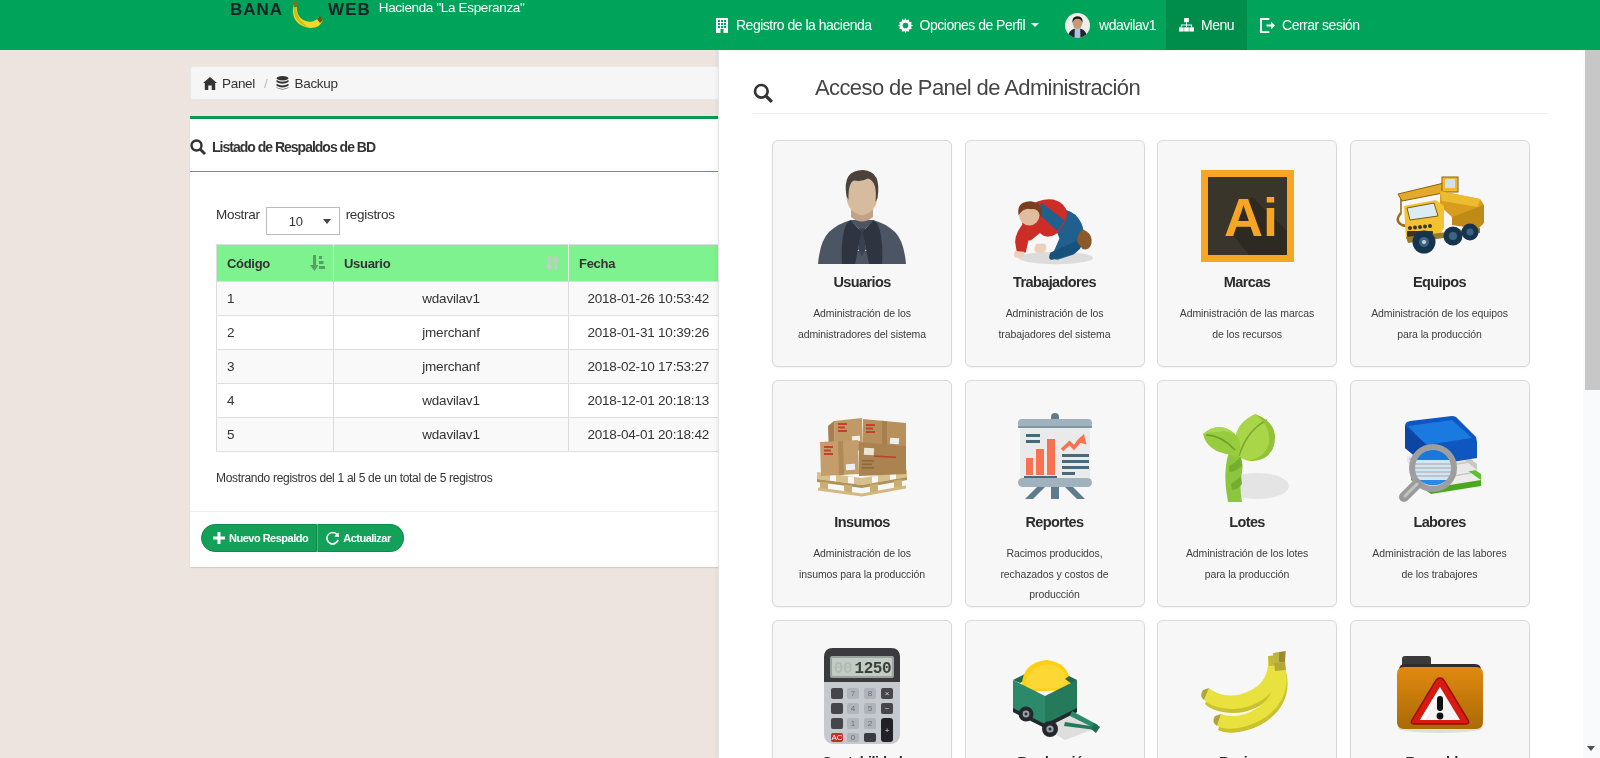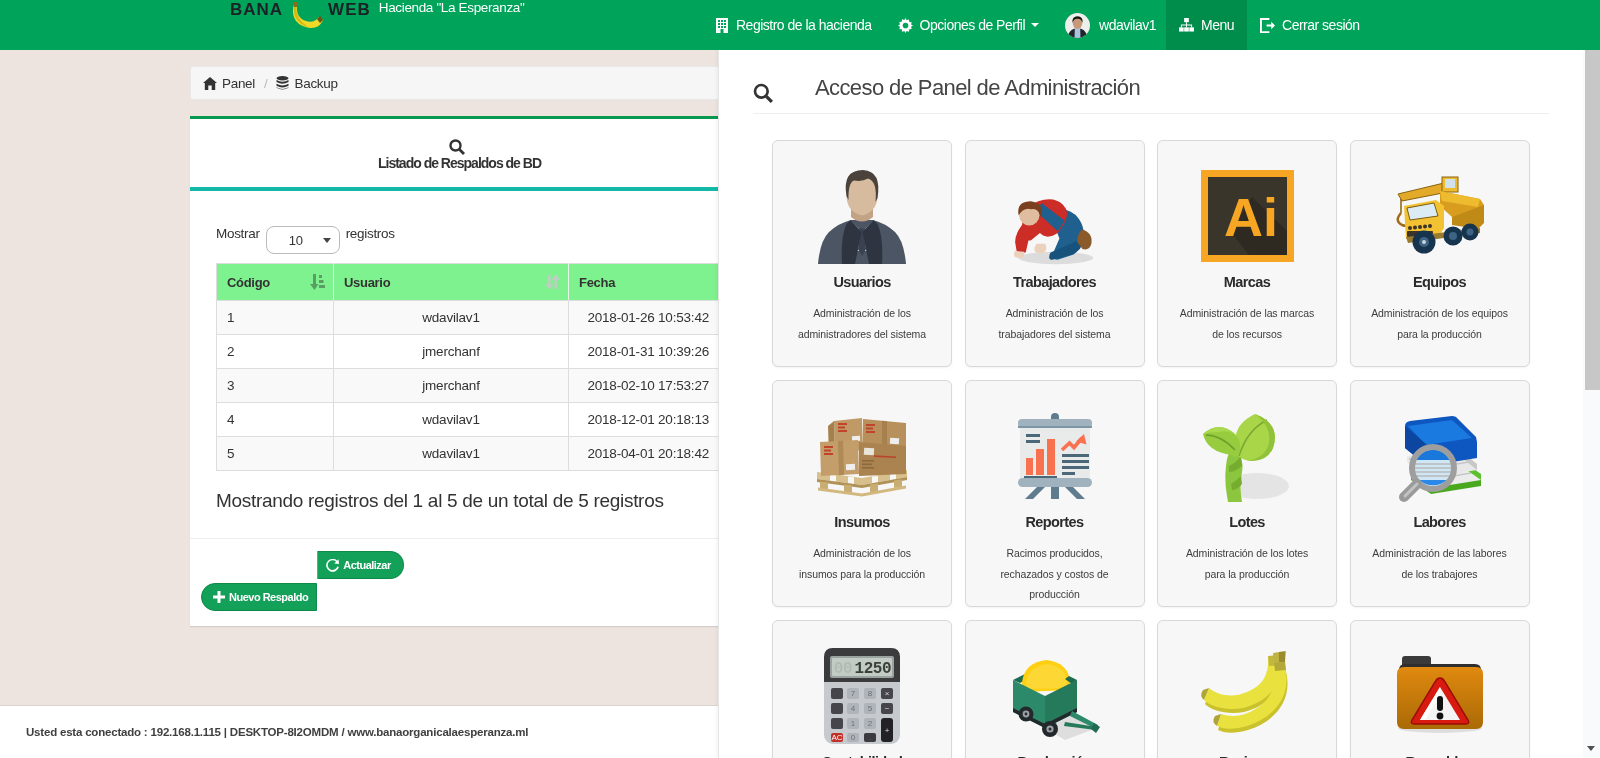--- a/index.html
+++ b/index.html
@@ -20,40 +20,40 @@
 
 
 .left-pane { position:absolute; left:0; top:50px; width:718px; height:708px; background:#ede4df; overflow:hidden; }
 .lcontent { margin-left:190px; width:543px; }
 .breadcrumb { margin-top:16px; height:34px; background:#f6f6f6; border:1px solid #e8e8e8; border-radius:3px; display:flex; align-items:center; padding:0 12px; font-size:13.5px; letter-spacing:-0.3px; color:#333; }
 .breadcrumb svg { margin-right:5px; }
 .breadcrumb .sep { color:#bbb; margin:0 9px; }
 .bc-item { display:flex; align-items:center; }
 
 .box { margin-top:16px; background:#fff; border-top:3px solid #089950; box-shadow:0 1px 1px rgba(0,0,0,.1); }
-.box-header { padding:20px 10px 16px 0; border-bottom:4px solid #14b8a6; display:flex; align-items:center;flex-direction:column; }
+.box-header { padding:20px 10px 16px 0; border-bottom:1px solid #14b8a6; display:flex; align-items:center; }
 .box-header .title { font-size:14px; letter-spacing:-1px; font-weight:bold; color:#333; margin-left:6px; }
 .box-body { padding:15px 0 26px 0; }
 .length-row { margin-top:20px; margin-left:26px; display:flex; align-items:flex-start; font-size:13.5px; letter-spacing:-0.3px; color:#333; }
-.length-row select,.sel { margin:0 6px; width:74px; height:28px; border:1px solid #bbb; background:#fff; border-radius:8px; font-size:13px; position:relative; display:inline-flex; align-items:center; }
+.length-row select,.sel { margin:0 6px; width:74px; height:28px; border:1px solid #bbb; background:#fff; border-radius:0; font-size:13px; position:relative; display:inline-flex; align-items:center; }
 .sel .val { width:100%; text-align:center; padding-right:14px; font-size:13px; color:#333; }
 .sel .car { position:absolute; right:8px; top:11px; width:0; height:0; border-left:4px solid transparent; border-right:4px solid transparent; border-top:5px solid #444; }
 
 table.dt { border-collapse:collapse; margin:9px 0 0 26px; width:507px; table-layout:fixed; }
 table.dt th { background:#7ef28e; font-size:13px; letter-spacing:-0.3px; font-weight:bold; color:#333; text-align:left; padding:0 10px; height:37px; border:1px solid #ddd; border-right:1px solid #e8f5e9; position:relative; }
 table.dt td { font-size:13.5px; letter-spacing:-0.2px; color:#333; padding:0 10px; height:34px; border:1px solid #ddd; }
 table.dt tr.odd td { background:#f9f9f9; }
 .sort-ic { position:absolute; right:8px; top:10px; }
 td.c,th.c { text-align:center; } td.f { text-align:right; padding-right:14px !important; letter-spacing:-0.5px; }
-.info { margin:19px 0 0 26px; font-size:19px; letter-spacing:-0.3px; color:#333; }
+.info { margin:19px 0 0 26px; font-size:12px; letter-spacing:-0.3px; color:#333; }
 .box-footer { border-top:1px solid #eee; padding:12px 0 15px 11px; background:#fff; }
 .btn-group { display:inline-flex; }
 .btn { background:#13a058; color:#fff; font-size:11px; letter-spacing:-0.5px; font-weight:bold; height:28px; display:inline-flex; align-items:center; padding:0 8px; border:1px solid #0e8a4a; }
 .btn svg { margin-right:4px; }
-.btn.first { border-radius:14px 0 0 14px; padding-left:11px;margin-top:32px; }
+.btn.first { border-radius:14px 0 0 14px; padding-left:11px; }
 .btn.last { border-radius:0 14px 14px 0; border-left:1px solid #4db87e; padding-right:12px; }
 
 .left-footer { position:absolute; left:0; bottom:0; width:718px; height:53px; background:#fff; border-top:1px solid #d9d2cd; display:flex; align-items:center; padding-left:26px; font-weight:bold; color:#404040; font-size:11.5px; letter-spacing:-0.2px; }
 
 
 .right-pane { position:absolute; left:718px; top:50px; width:865px; height:708px; background:#fff; border-left:1px solid #e5e5e5; box-shadow:-2px 0 3px rgba(0,0,0,.04); overflow:hidden; }
 .rp-header { margin:0 34px; padding-top:25px; padding-bottom:12px; border-bottom:1px solid #eee; display:flex; align-items:flex-end; white-space:nowrap;gap:38px; }
 .rp-header .big { font-size:22px; letter-spacing:-0.6px; color:#454545; margin-left:4px; }
 .rp-header .small { font-size:14.5px; letter-spacing:-0.2px; color:#9e9e9e; margin-left:8px; }
 .grid { margin:26px 0 0 53px; width:780px; display:flex; flex-wrap:wrap; }
@@ -245,21 +245,20 @@
           <div class="btn last">
             <svg width="13" height="13" viewBox="0 0 16 16" fill="#fff">
                 <path d="M13.9 9.3 A6 6 0 1 1 12.4 3.3 L10.2 5.5 L16 6.2 L15.4 0.3 L13.7 2 A8 8 0 1 0 15.9 9.9 Z"></path>
               </svg>
             Actualizar
           </div>
         </div>
       </div>
     </div>
   </div>
-  <div class="left-footer">Usted esta conectado : 192.168.1.115 | DESKTOP-8I2OMDM / www.banaorganicalaesperanza.ml</div>
 </div>
 
 <div class="right-pane">
   <div class="rp-header">
     <svg width="20" height="20" viewBox="0 0 18 18" style="position:relative; top:2px;">
         <circle cx="7.5" cy="7.5" r="5.7" fill="none" stroke="#333" stroke-width="2.4"></circle>
         <line x1="12" y1="12" x2="17" y2="17" stroke="#333" stroke-width="3"></line>
       </svg>
     <span class="big">Acceso de Panel de Administración</span>
   </div>

